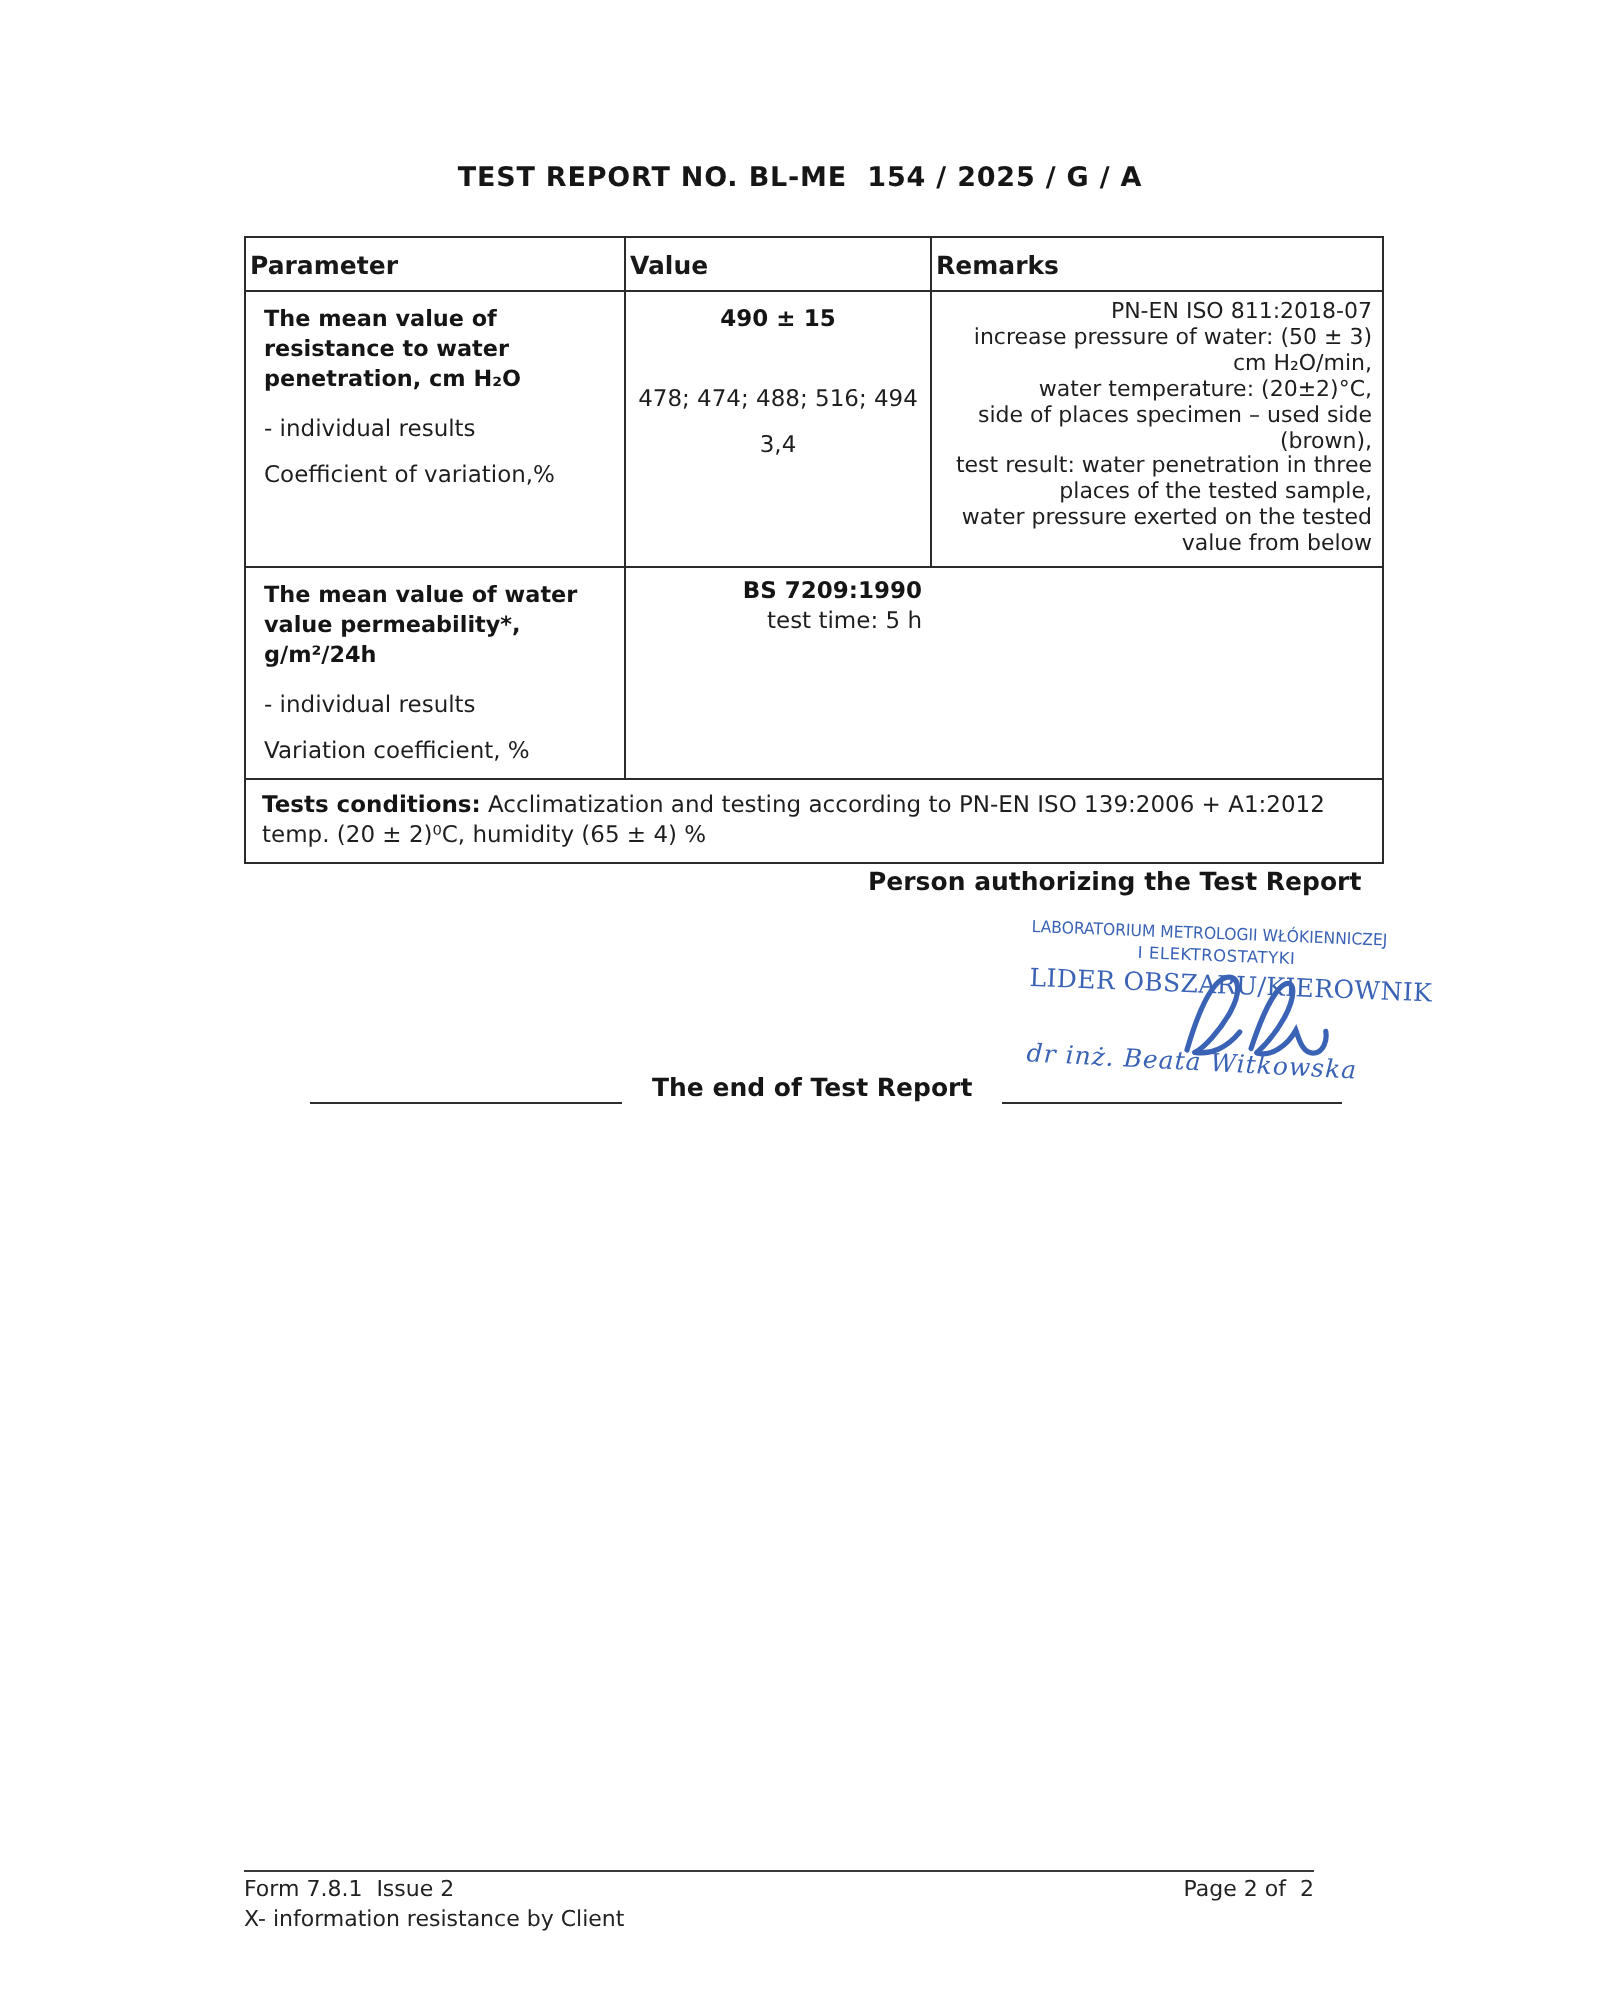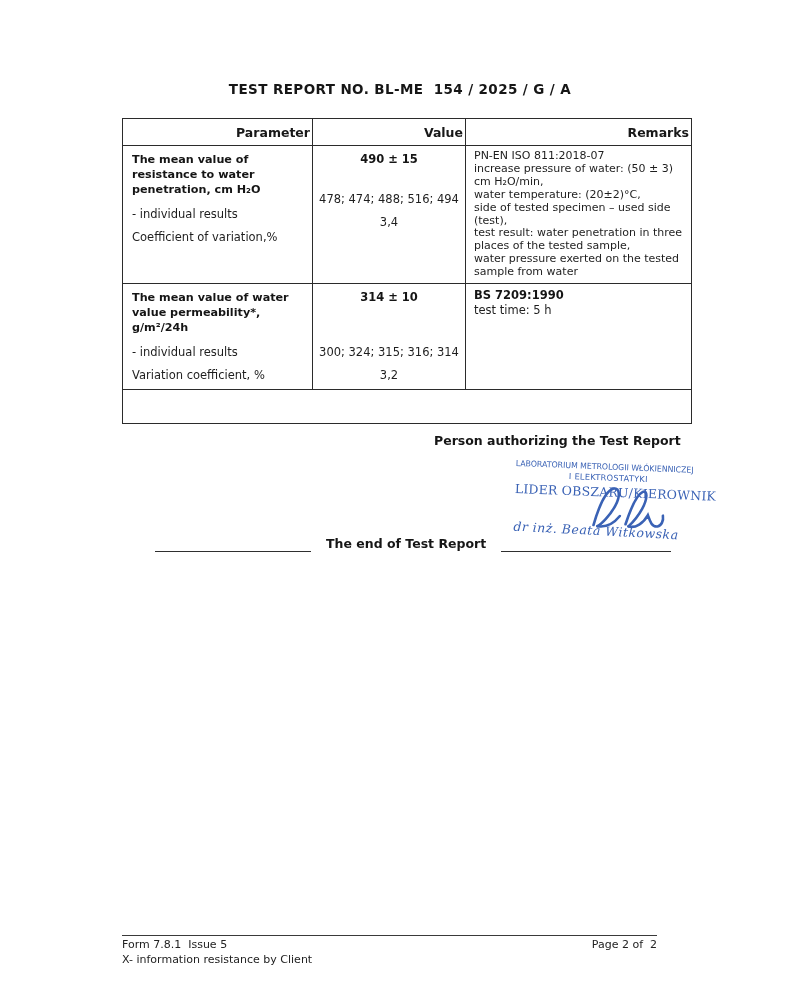--- a/index.html
+++ b/index.html
@@ -15,33 +15,33 @@
   
   .ttable {
     position:absolute; top:118px; left:122px; width:570px;
     border:1.6px solid #2b2b2b; background:#fff;
   }
   .trow { display:grid; grid-template-columns:190px 153px 1fr; border-bottom:1.5px solid #2b2b2b; }
   .trow:last-child, .tcond { border-bottom:none; }
   .tc { border-right:1.5px solid #2b2b2b; }
   .tc:last-child { border-right:none; }
   .thead .tc {
-    text-align:right; font-weight:bold; font-size:12.5px; color:#181818;
+    text-align:left; font-weight:bold; font-size:12.5px; color:#181818;
     padding:6px 2px 5px 2px;
   }
   .cell-param { padding:6px 4px 6px 9px; font-size:11.5px; }
   .p-main { font-weight:bold; font-size:11.2px; line-height:15px; color:#151515; }
   .p-sub1 { margin-top:10px; line-height:15px; }
   .p-sub2 { margin-top:8px;  line-height:15px; }
   .cell-value { padding:6px 4px; text-align:center; font-size:11.5px; }
   .v-main { font-weight:bold; line-height:15px; color:#151515; }
   .r1 .v-sub1 { margin-top:25px; line-height:15px; }
   .r2 .v-sub1 { margin-top:40px; line-height:15px; }
   .v-sub2 { margin-top:8px; line-height:15px; }
-  .cell-remarks { padding:4px 5px 4px 8px; font-size:11px; line-height:12.9px; }
+  .cell-remarks { padding:4px 5px 4px 8px; font-size:11px; line-height:12.9px;text-align:right; }
   .rem-bold { font-weight:bold; font-size:11.5px; line-height:15px; color:#151515; }
   .rem-line2 { font-size:11.5px; line-height:15px; }
   .r1 { min-height:138px; }
   .r2 { min-height:97px; }
   .tcond { padding:5px 8px 6px 8px; font-size:11.5px; line-height:15px; min-height:33px; }
   .tcond b { color:#151515; }
   .tcond .cond-line2 { line-height:15px; }
   
   .auth-label {
     position:absolute; top:433px; left:434px;
@@ -95,44 +95,41 @@
       </div>
       <div class="tc cell-value">
         <div class="v-main">490 ± 15</div>
         <div class="v-sub1">478; 474; 488; 516; 494</div>
         <div class="v-sub2">3,4</div>
       </div>
       <div class="tc cell-remarks">
         <div>PN-EN ISO 811:2018-07</div>
         <div>increase pressure of water: (50 ± 3) cm H₂O/min,</div>
         <div>water temperature: (20±2)°C,</div>
-        <div>side of tested specimen – used side (test),</div>
+        <div>side of places specimen – used side (brown),</div>
         <div>test result: water penetration in three places of the tested sample,</div>
-        <div>water pressure exerted on the tested sample from water</div>
+        <div>water pressure exerted on the tested value from below</div>
       </div>
     </div>
 
     <div class="trow r2">
       <div class="tc cell-param">
         <div class="p-main">The mean value of water value permeability*, g/m²/24h</div>
         <div class="p-sub1">- individual results</div>
         <div class="p-sub2">Variation coefficient, %</div>
       </div>
-      <div class="tc cell-value">
-        <div class="v-main">314 ± 10</div>
-        <div class="v-sub1">300; 324; 315; 316; 314</div>
-        <div class="v-sub2">3,2</div>
-      </div>
       <div class="tc cell-remarks">
         <div class="rem-bold">BS 7209:1990</div>
         <div class="rem-line2">test time: 5 h</div>
       </div>
     </div>
 
     <div class="tcond">
+      <div><b>Tests conditions:</b><span> Acclimatization and testing according to PN-EN ISO 139:2006 + A1:2012</span></div>
+      <div class="cond-line2">temp. (20 ± 2)⁰C, humidity (65 ± 4) %</div>
     </div>
   </div>
 
   <div class="auth-label">Person authorizing the Test Report</div>
 
   <div class="stamp">
     <div class="stamp-l1">LABORATORIUM METROLOGII WŁÓKIENNICZEJ</div>
     <div class="stamp-l2">I ELEKTROSTATYKI</div>
     <div class="stamp-l3">LIDER OBSZARU/KIEROWNIK</div>
     <svg class="sig-svg" width="78" height="50" viewBox="0 0 78 50">
@@ -147,19 +144,19 @@
   </div>
 
   <div class="end-line">
     <div class="rule-seg seg-left"></div>
     <div class="end-label">The end of Test Report</div>
     <div class="rule-seg seg-right"></div>
   </div>
 
   <div class="footer">
     <div class="footer-row">
-      <span>Form 7.8.1  Issue 5</span>
+      <span>Form 7.8.1  Issue 2</span>
       <span>Page 2 of  2</span>
     </div>
     <div class="footer-note">X- information resistance by Client</div>
   </div>
 
 </div>
 
 </body></html>

